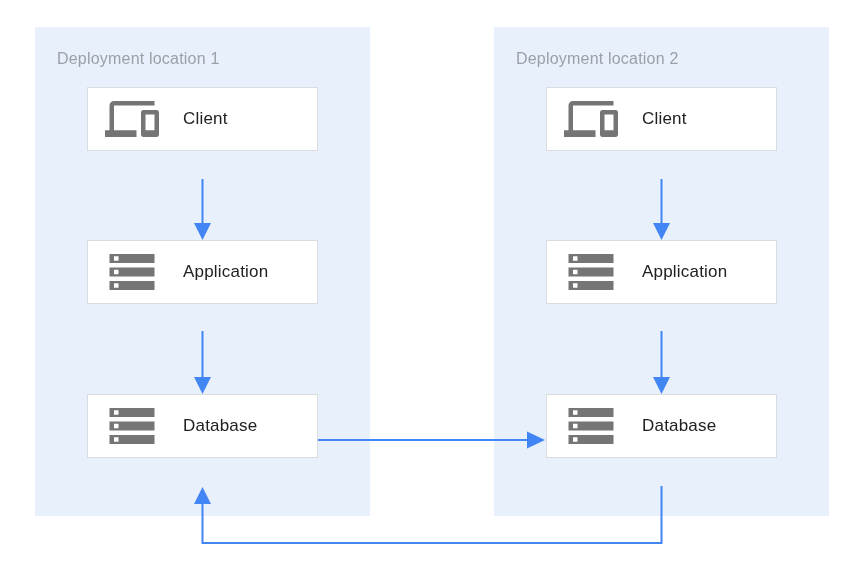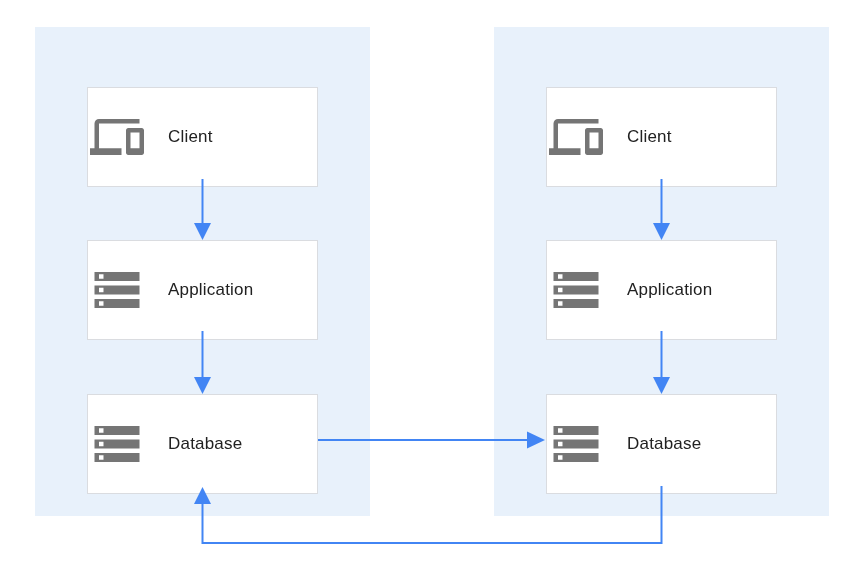--- a/index.html
+++ b/index.html
@@ -36,26 +36,26 @@
     font-weight: 400;
     line-height: 22px;
     color: var(--title-text);
     letter-spacing: 0.2px;
     white-space: nowrap;
   }
   .node {
     position: absolute;
     left: 52px;
     width: 231px;
-    height: 100px;
+    height: 64px;
     background: var(--box-bg);
     border: 1px solid var(--box-border);
     display: flex;
     align-items: center;
-    padding-left: 2px;
+    padding-left: 17px;
   }
   .node-client      { top: 60px; }
   .node-application { top: 213px; text-align: right; }
   .node-database    { top: 367px; text-align: right; }
   .icon {
     width: 54px; height: 54px;
     flex: 0 0 54px;
     color: var(--icon);
     display: inline-flex;
     align-items: center;
@@ -76,20 +76,21 @@
   }
   .c-line { stroke: var(--arrow); stroke-width: 2; fill: none; }
   .c-head { fill: var(--arrow); stroke: none; }
 </style>
 </head>
 <body>
 
 <div class="diagram">
 
   <section class="panel panel-1">
+    <h2 class="panel-title">Deployment location 1</h2>
 
     <div class="node node-client">
       <span class="icon">
         <svg viewBox="0 0 24 24" aria-hidden="true">
           <path fill="currentColor" d="M4 6h18V4H4c-1.1 0-2 .9-2 2v11H0v3h14v-3H4V6zm19 2h-6c-.55 0-1 .45-1 1v10c0 .55.45 1 1 1h6c.55 0 1-.45 1-1V9c0-.55-.45-1-1-1zm-1 9h-4v-7h4v7z"></path>
         </svg>
       </span>
       <span class="node-label">Client</span>
     </div>
 
@@ -106,20 +107,21 @@
       <span class="icon">
         <svg viewBox="0 0 24 24" aria-hidden="true">
           <path fill="currentColor" d="M2 20h20v-4H2v4zm2-3h2v2H4v-2zM2 4v4h20V4H2zm4 3H4V5h2v2zm-4 7h20v-4H2v4zm2-3h2v2H4v-2z"></path>
         </svg>
       </span>
       <span class="node-label">Database</span>
     </div>
   </section>
 
   <section class="panel panel-2">
+    <h2 class="panel-title">Deployment location 2</h2>
 
     <div class="node node-client">
       <span class="icon">
         <svg viewBox="0 0 24 24" aria-hidden="true">
           <path fill="currentColor" d="M4 6h18V4H4c-1.1 0-2 .9-2 2v11H0v3h14v-3H4V6zm19 2h-6c-.55 0-1 .45-1 1v10c0 .55.45 1 1 1h6c.55 0 1-.45 1-1V9c0-.55-.45-1-1-1zm-1 9h-4v-7h4v7z"></path>
         </svg>
       </span>
       <span class="node-label">Client</span>
     </div>
 

